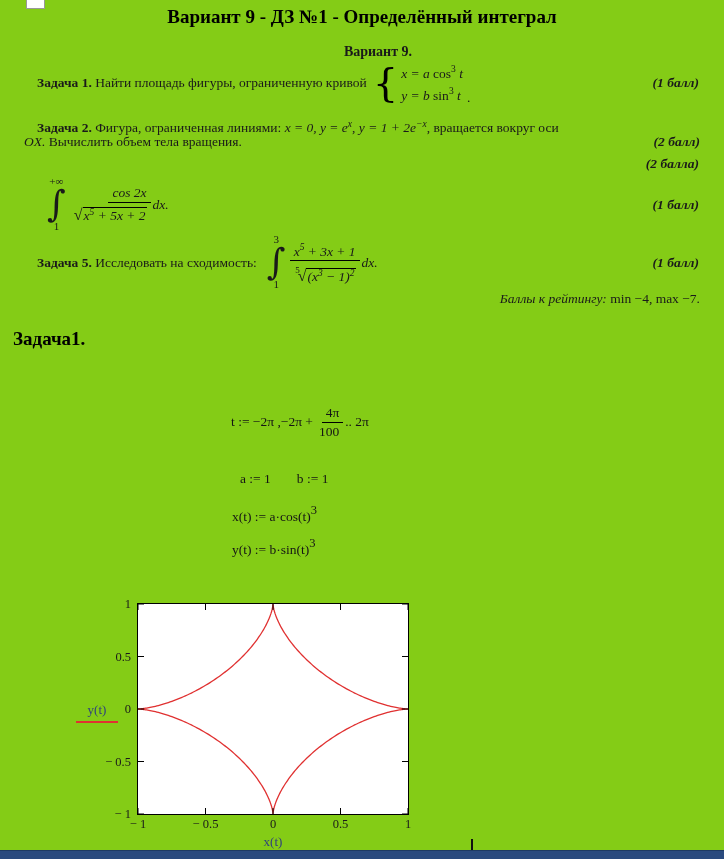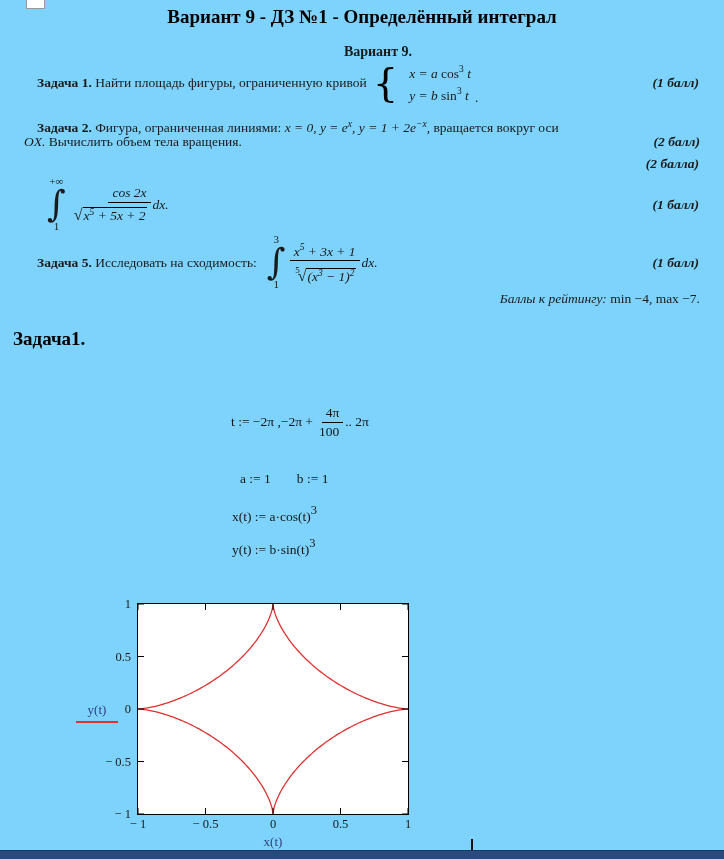--- a/index.html
+++ b/index.html
@@ -1,31 +1,31 @@
 <!DOCTYPE html>
 <html><head>
 <meta charset="utf-8">
 <style>
   html,body{margin:0;padding:0;background:#fff;}
-  .screen{position:relative;width:724px;height:859px;background:#7dd3fc;overflow:hidden;
+  .screen{position:relative;width:724px;height:859px;background:#84cc16;overflow:hidden;
           font-family:"Liberation Serif","DejaVu Serif",serif;color:#111;}
   .sel-box{position:absolute;left:26px;top:-5px;width:17px;height:12px;border:1px solid #999;background:#fff;}
   .title{position:absolute;left:0;top:6px;width:100%;text-align:center;font-weight:bold;font-size:19px;color:#000;}
   .subtitle{position:absolute;left:16px;top:44px;width:100%;text-align:center;font-weight:bold;font-size:14px;color:#1a1a1a;}
   .prob{position:absolute;font-size:13.5px;line-height:17px;color:#1a1a1a;}
   .rowflex{display:flex;align-items:center;}
   .plabel{font-weight:bold;}
   .m{font-style:italic;}
   .rm{font-style:normal;}
   sup.e{font-size:9.5px;}
   .score{font-weight:bold;font-style:italic;margin-left:auto;white-space:nowrap;}
   
   .sys{display:inline-flex;align-items:center;margin-left:6px;}
   .brace{font-family:"DejaVu Serif",serif;font-size:40px;font-weight:400;line-height:38px;margin-right:3px;color:#000;}
-  .syseqs{display:inline-flex;flex-direction:column;gap:1px;margin-left:8px;}
+  .syseqs{display:inline-flex;flex-direction:column;gap:1px;}
   .syseqs .eq{white-space:nowrap;}
   
   .dispmath{display:inline-flex;align-items:center;}
   .intwrap{display:inline-flex;flex-direction:column;align-items:center;line-height:1;margin:0 2px 0 10px;}
   .ilim{font-size:11px;line-height:11px;font-style:normal;}
   .isign{font-family:"DejaVu Serif",serif;font-size:36px;line-height:34px;}
   .frac{display:inline-flex;flex-direction:column;align-items:flex-end;margin:0 2px;}
   .frac .num{padding:0 4px 1px;border-bottom:1px solid #000;white-space:nowrap;}
   .frac .den{padding:1px 4px 0;white-space:nowrap;}
   .rad{white-space:nowrap;}

